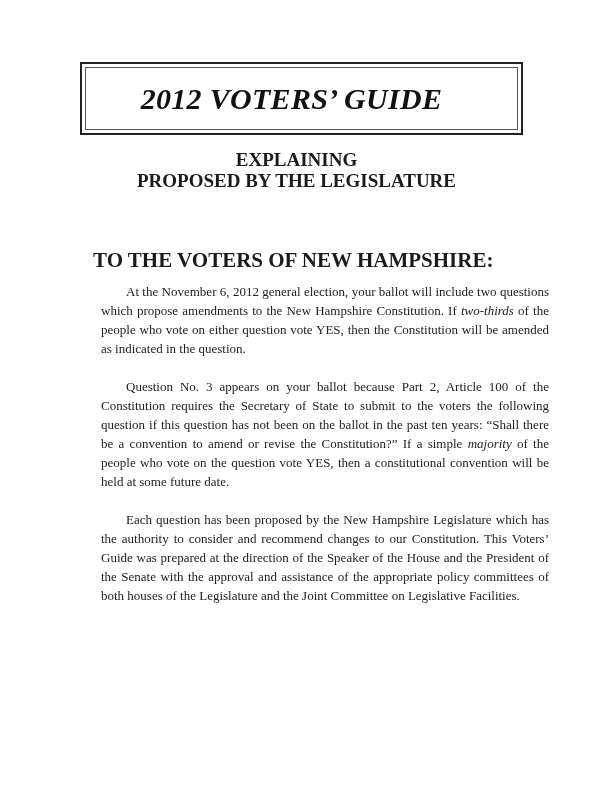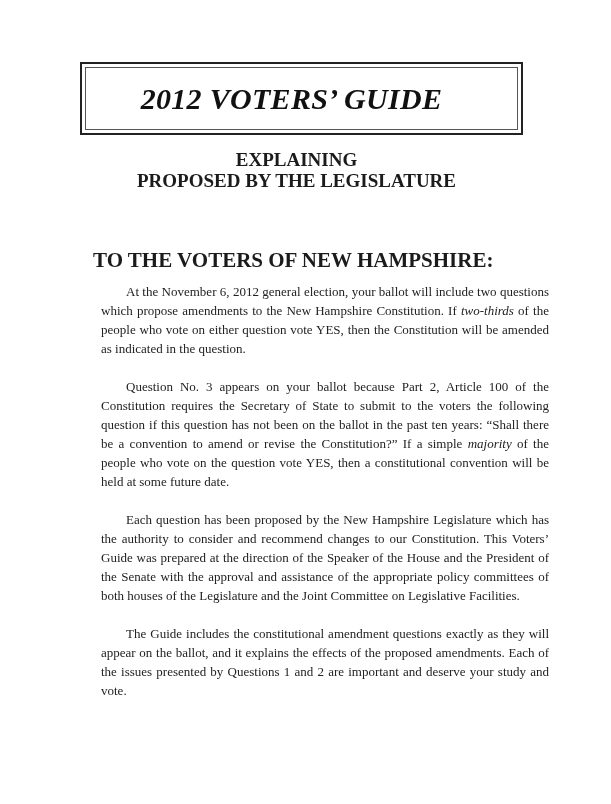--- a/index.html
+++ b/index.html
@@ -47,14 +47,13 @@
   <div>EXPLAINING</div>
   <div>PROPOSED BY THE LEGISLATURE</div>
 </div>
 
 <div class="salutation">TO THE VOTERS OF NEW HAMPSHIRE:</div>
 
 <div class="body p1">
   <p><span>At the November 6, 2012 general election, your ballot will include two questions which propose amendments to the New Hampshire Constitution.  If </span><em>two-thirds</em><span> of the people who vote on either question vote YES, then the Constitution will be amended as indicated in the question.</span></p>
   <p><span>Question No. 3 appears on your ballot because Part 2, Article 100 of the Constitution requires the Secretary of State to submit to the voters the following question if this question has not been on the ballot in the past ten years: “Shall there be a convention to amend or revise the Constitution?”  If a simple </span><em>majority</em><span> of the people who vote on the question vote YES, then a constitutional convention will be held at some future date.</span></p>
   <p>Each question has been proposed by the New Hampshire Legislature which has the authority to consider and recommend changes to our Constitution.  This Voters’ Guide was prepared at the direction of the Speaker of the House and the President of the Senate with the approval and assistance of the appropriate policy committees of both houses of the Legislature and the Joint Committee on Legislative Facilities.</p>
-  <p>The Guide includes the constitutional amendment questions exactly as they will appear on the ballot, and it explains the effects of the proposed amendments.  Each of the issues presented by Questions 1 and 2 are important and deserve your study and vote.</p>
 </div>
 
 </body></html>

